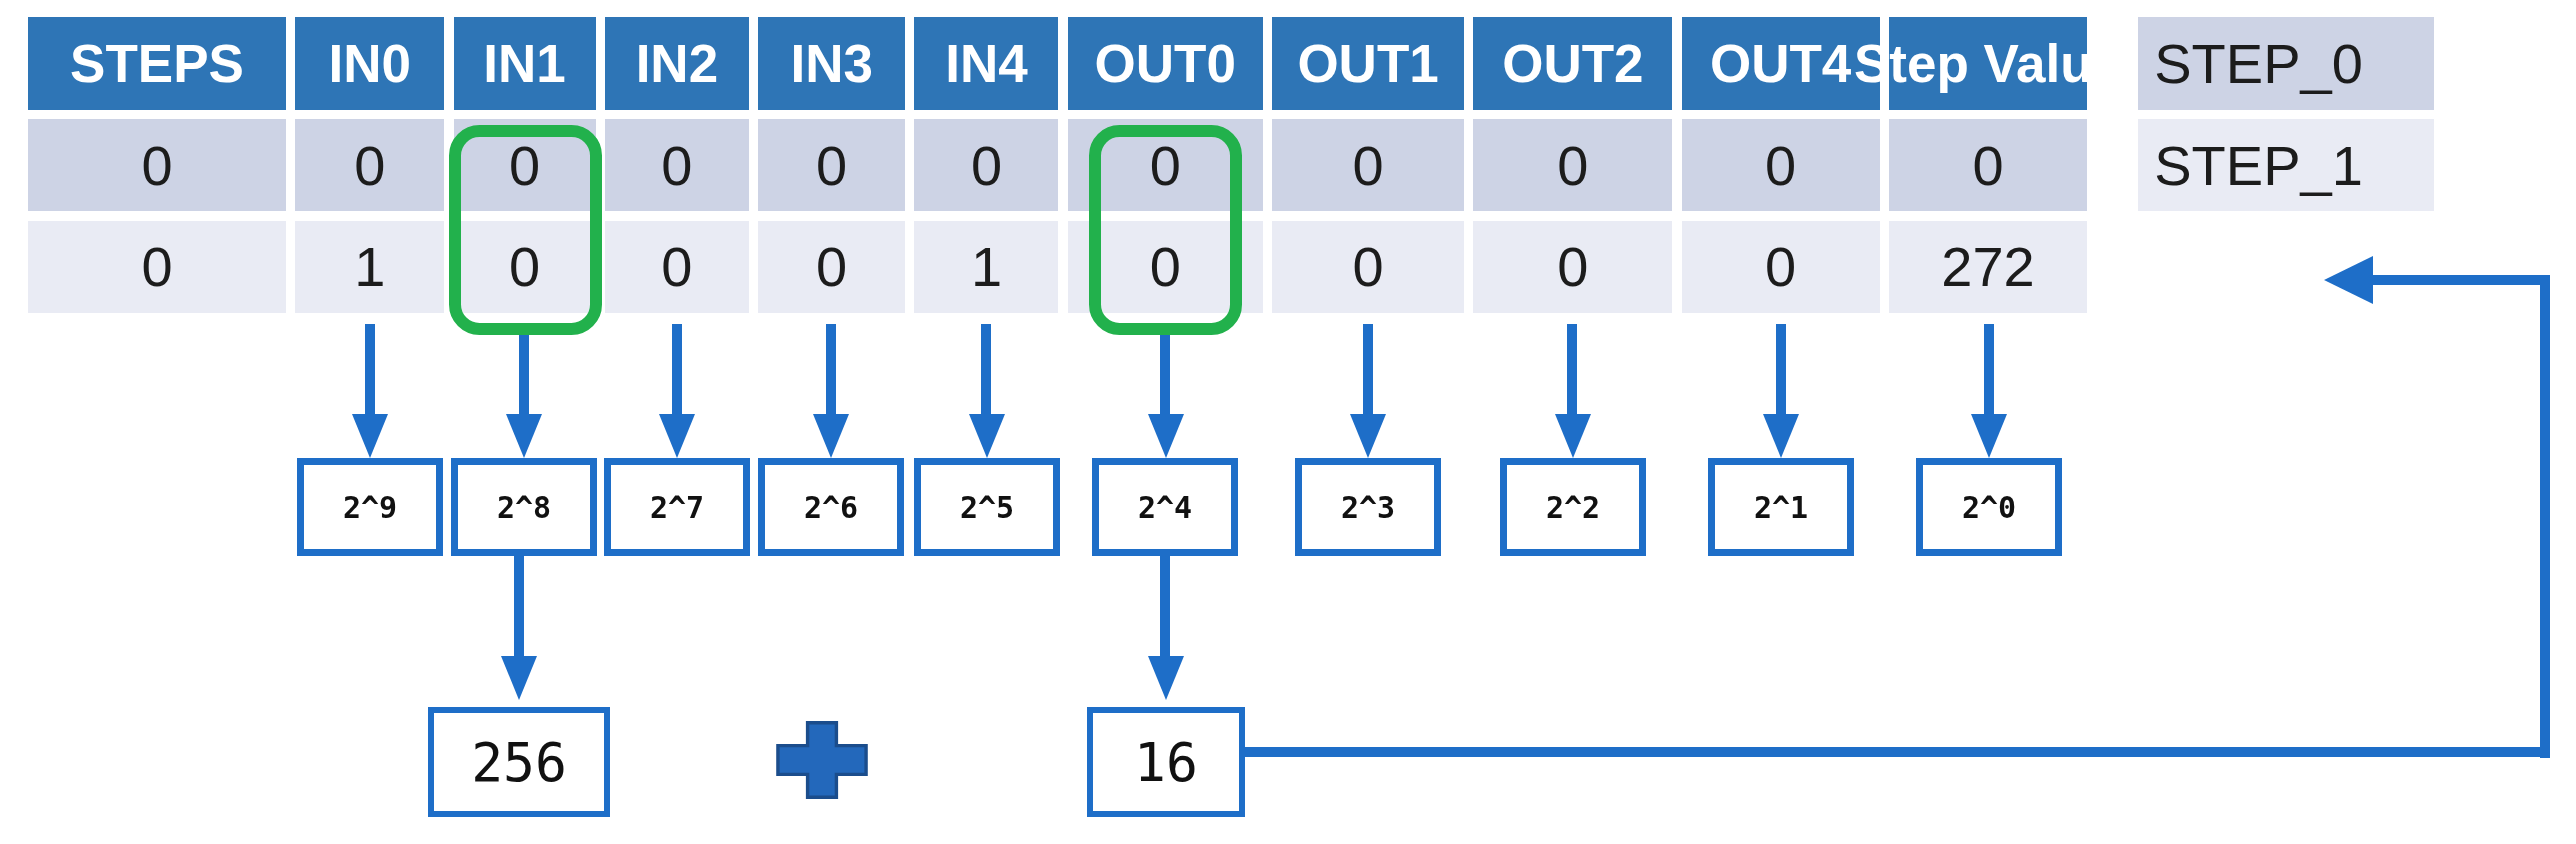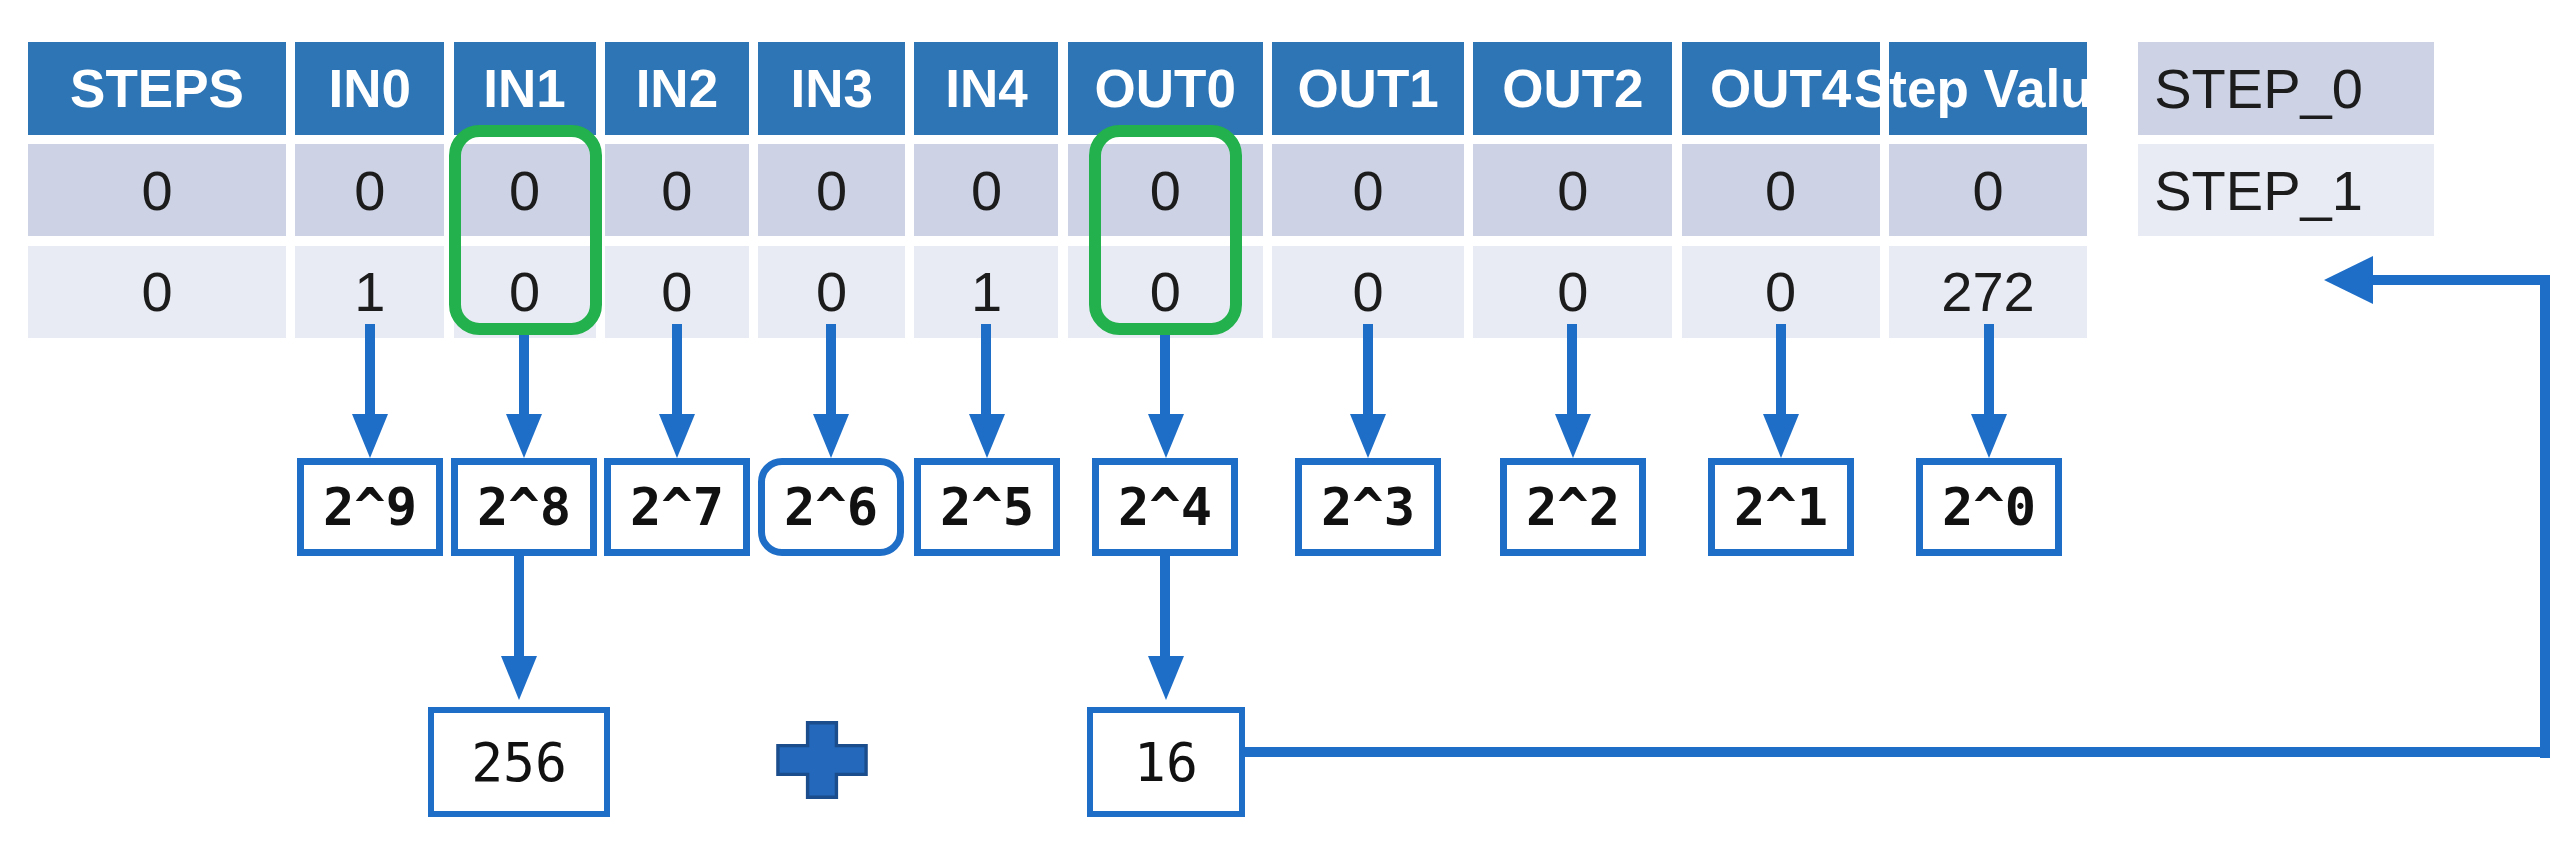--- a/index.html
+++ b/index.html
@@ -6,21 +6,21 @@
   .canvas{
     position:relative;
     width:2576px;height:845px;
     background:#ffffff;
     font-family:"Liberation Sans", sans-serif;
     overflow:hidden;
   }
 
   
   .steps-table{
-    position:absolute;left:28px;top:42px;
+    position:absolute;left:28px;top:17px;
     display:grid;
     grid-template-columns:258px 149px 142px 144px 147px 144px 195px 192px 199px 198px 198px 338px;
     grid-template-rows:93px 92px 92px;
     gap:9.3px;
   }
   .hcell{
     background:#2E75B6;color:#ffffff;
     display:flex;align-items:center;justify-content:center;
     font-weight:bold;font-size:53px;letter-spacing:0px;
     white-space:nowrap;
@@ -55,21 +55,21 @@
     border-right:49px solid #1E6EC8;
   }
 
   
   .pbox{
     position:absolute;top:458px;width:146px;height:98px;
     border:7.6px solid #1E6EC8;background:#ffffff;
     box-sizing:border-box;
     display:flex;align-items:center;justify-content:center;
     font-family:"DejaVu Sans Mono", monospace;
-    font-weight:bold;font-size:52px;color:#111111;
+    font-weight:bold;font-size:30px;color:#111111;
   }
 
   
   .sbox{
     position:absolute;top:707px;height:110px;
     border:6.8px solid #1E6EC8;background:#ffffff;
     box-sizing:border-box;
     display:flex;align-items:center;justify-content:center;
     font-family:"DejaVu Sans Mono", monospace;
     font-size:53px;color:#111111;
@@ -142,21 +142,21 @@
   <div class="vline" style="left:1567px;top:324px;height:92px;"></div>
   <div class="vhead" style="left:1555px;top:414px;"></div>
   <div class="vline" style="left:1776px;top:324px;height:92px;"></div>
   <div class="vhead" style="left:1763px;top:414px;"></div>
   <div class="vline" style="left:1984px;top:324px;height:92px;"></div>
   <div class="vhead" style="left:1971px;top:414px;"></div>
 
   <div class="pbox" style="left:297px;">2^9</div>
   <div class="pbox" style="left:451px;">2^8</div>
   <div class="pbox" style="left:604px;">2^7</div>
-  <div class="pbox" style="left:758px;border-radius:24px;">2^6</div>
+  <div class="pbox" style="left:758px;">2^6</div>
   <div class="pbox" style="left:914px;">2^5</div>
   <div class="pbox" style="left:1092px;">2^4</div>
   <div class="pbox" style="left:1295px;">2^3</div>
   <div class="pbox" style="left:1500px;">2^2</div>
   <div class="pbox" style="left:1708px;">2^1</div>
   <div class="pbox" style="left:1916px;text-align:center;">2^0</div>
 
   <div class="vline" style="left:514px;top:556px;height:100px;"></div>
   <div class="vhead" style="left:501px;top:656px;"></div>
   <div class="vline" style="left:1160px;top:556px;height:100px;"></div>

